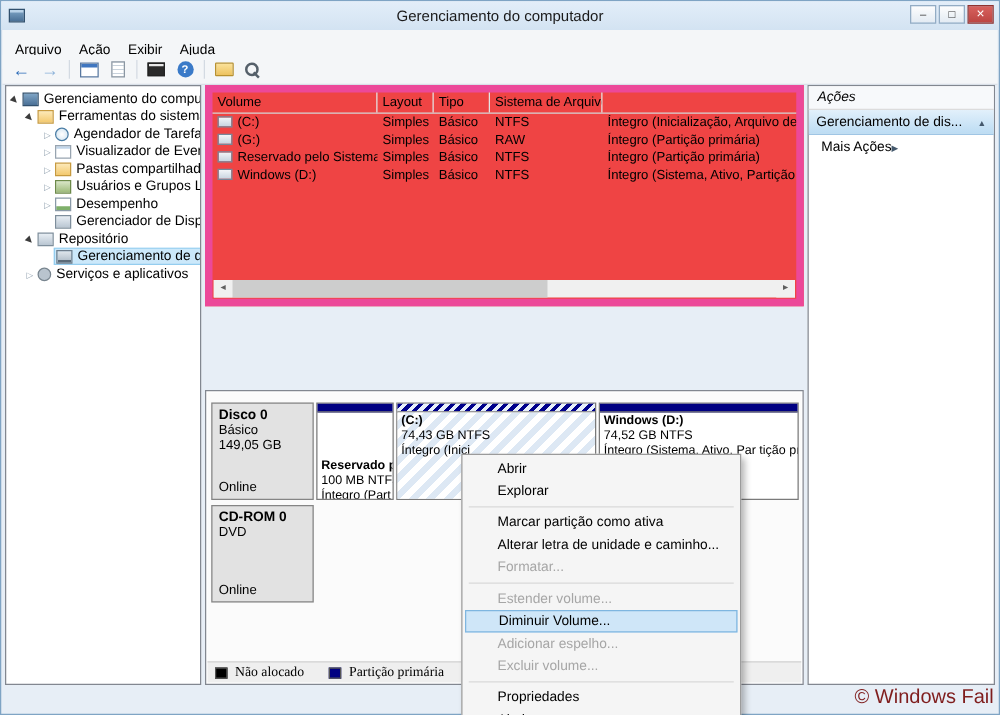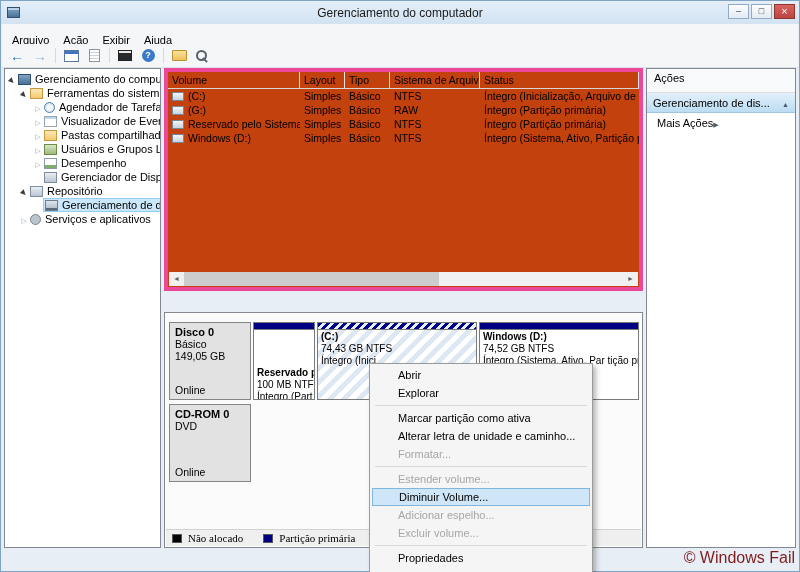--- a/index.html
+++ b/index.html
@@ -66,21 +66,21 @@
   .i-events { background:#fff; border-color:#98a4b0; box-shadow:inset 0 2px 0 #c2d6ea; }
   .i-users { background:linear-gradient(#d9e6c8,#9dba7a); border-color:#6d8a4a; }
   .i-perf { background:#fff; border-color:#8a9aa8; box-shadow:inset 0 -3px 0 #7fb06a; }
   .i-device, .i-repo { background:linear-gradient(#e8eef4,#b9c6d2); border-color:#7e8e9c; }
   .i-disk { background:linear-gradient(#dfe6ec,#aab8c4); border-color:#6e7e8c; box-shadow:inset 0 -2px 0 #5a6a78; }
   .i-services { flex-basis:11px; width:11px; height:11px; border-radius:50%; background:#b9c4ce; border-color:#78858f; }
 
   
   .center { position:absolute; top:0; left:160px; right:153px; bottom:0; }
 
-  .volume-panel { position:absolute; top:0; left:0; right:0; height:223px; background:#c2410c; border:4px solid #ec4899; }
+  .volume-panel { position:absolute; top:0; left:0; right:0; height:177px; background:#ef4444; border:6px solid #ec4899; }
   .vt-header, .vt-row { display:grid; grid-template-columns:132px 45px 45px 90px 1fr; }
   .vt-header { height:17px; border-bottom:1px solid #d5d5d5; }
   .vt-header > div { border-right:1px solid #e3e3e3; padding:2px 4px; overflow:hidden; white-space:nowrap; font-size:10.5px; }
   .vt-row { height:14px; align-items:center; }
   .vt-row > div { padding:0 4px; overflow:hidden; white-space:nowrap; font-size:10.5px; }
   .vicon { display:inline-block; width:12px; height:9px; border:1px solid #76879a;
            background:linear-gradient(#f2f5f8,#c8d4e0); margin-right:4px; vertical-align:-1px; }
   .hscroll { position:absolute; left:1px; right:1px; bottom:1px; height:14px; background:#f0f0f0; display:flex; }
   .hs-arrow { flex:0 0 15px; text-align:center; line-height:14px; font-size:7px; color:#5f5f5f; background:#f0f0f0; }
   .hs-left::before { content:"◄"; } .hs-right::before { content:"►"; }
@@ -105,21 +105,21 @@
 
   .legend-bar { position:absolute; left:1px; right:1px; bottom:1px; height:17px; background:#efefef;
                 border-top:1px solid #d2d2d2; display:flex; align-items:center; gap:6px; padding-left:6px; }
   .sw { width:10px; height:9px; border:1px solid #555; }
   .sw-unalloc { background:#000000; }
   .sw-primary { background:#000082; }
   .legend-label { margin-right:14px;font-family:Liberation Serif, serif; }
 
   
   .actions-panel { position:absolute; top:0; right:0; bottom:0; width:150px; background:#fff; border:1px solid #828790; }
-  .ap-title { height:24px; padding:3px 7px; border-bottom:1px solid #dcdcdc; background:#f7f9fb; }
+  .ap-title { height:19px; padding:3px 7px; border-bottom:1px solid #dcdcdc; background:#f7f9fb;font-style:italic; }
   .ap-section { height:20px; display:flex; align-items:center; padding:0 6px;
                 background:linear-gradient(#e2f0fb,#bcdcf3); border-bottom:1px solid #9fc5e4; }
   .ap-section .lbl { flex:1; overflow:hidden; white-space:nowrap; text-overflow:ellipsis; }
   .chev-up::before { content:"▲"; font-size:7px; color:#44586c; }
   .ap-more { height:20px; display:flex; align-items:center; padding:0 6px 0 10px; }
   .ap-more .lbl { }
   .chev-right::before { content:"▶"; font-size:7px; color:#44586c; }
 
   
   .context-menu { position:absolute; left:368px; top:362px; width:224px; background:#f5f5f5;
@@ -262,21 +262,20 @@
     </div>
 
     <div class="center">
 
       <div class="volume-panel">
         <div class="vt-header">
           <div>Volume</div>
           <div>Layout</div>
           <div>Tipo</div>
           <div>Sistema de Arquivos</div>
-          <div>Status</div>
         </div>
         <div class="vt-row">
           <div><span class="vicon"></span><span>(C:)</span></div>
           <div>Simples</div>
           <div>Básico</div>
           <div>NTFS</div>
           <div>Íntegro (Inicialização, Arquivo de pagi</div>
         </div>
         <div class="vt-row">
           <div><span class="vicon"></span><span>(G:)</span></div>

